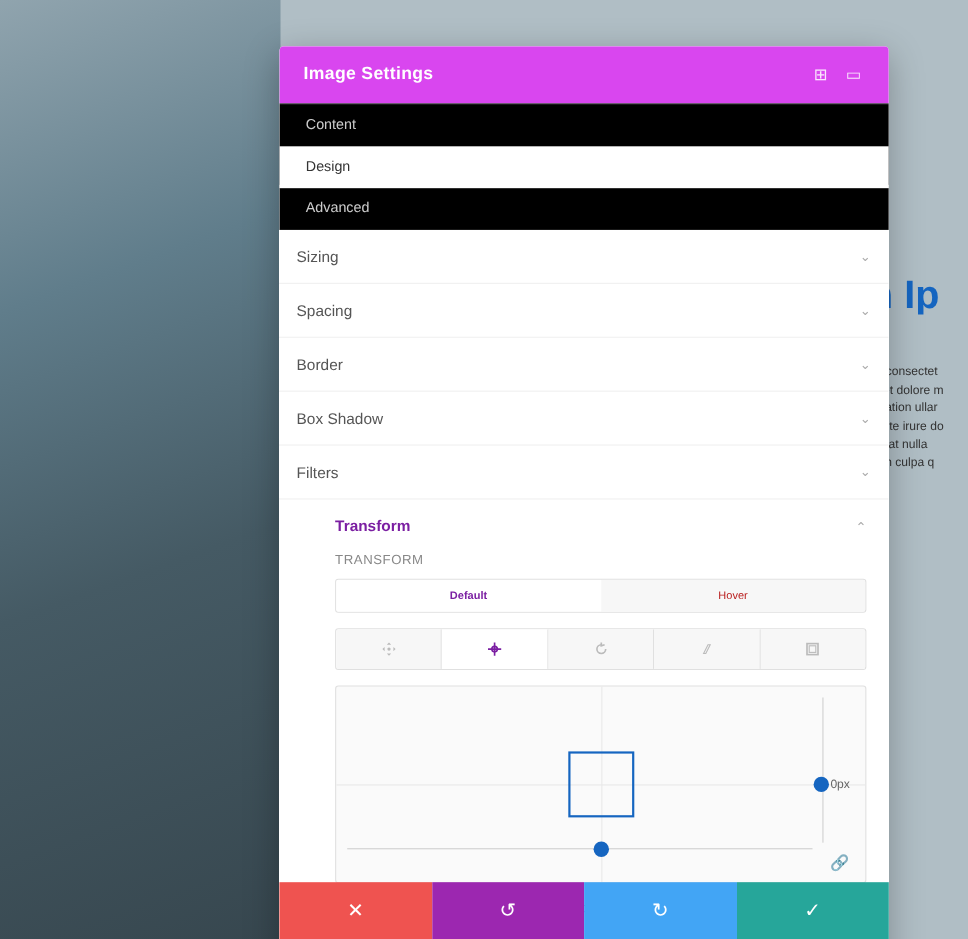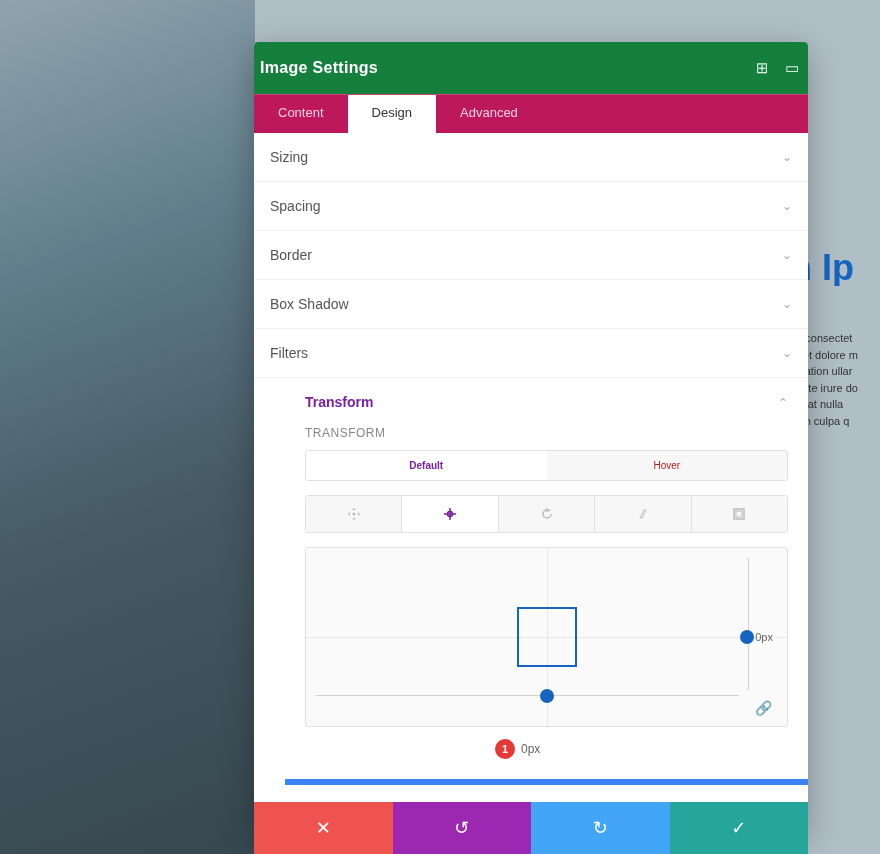--- a/index.html
+++ b/index.html
@@ -38,22 +38,22 @@
       width: 554px;
       background: #fff;
       border-radius: 4px;
       box-shadow: 0 8px 32px rgba(0,0,0,0.28);
       z-index: 10;
       overflow: hidden;
     }
 
     
     .modal-header {
-      background: #15803d;
-      padding: 16px 6px;
+      background: #d946ef;
+      padding: 16px 22px;
       display: flex;
       align-items: center;
       justify-content: space-between;
     }
 
     .modal-title {
       color: #fff;
       font-size: 16px;
       font-weight: 600;
       letter-spacing: 0.3px;
@@ -70,23 +70,24 @@
       font-size: 15px;
       width: 20px;
       height: 20px;
       display: flex;
       align-items: center;
       justify-content: center;
     }
 
     
     .tabs {
-      background: #be185d;
+      background: #000000;
       display: flex;
       border-top: 1px solid rgba(255,255,255,0.2);
+      flex-direction: column;
     }
 
     .tab {
       padding: 10px 24px;
       color: rgba(255,255,255,0.8);
       font-size: 13px;
       cursor: pointer;
       border-bottom: 3px solid transparent;
       transition: all 0.2s;
     }

